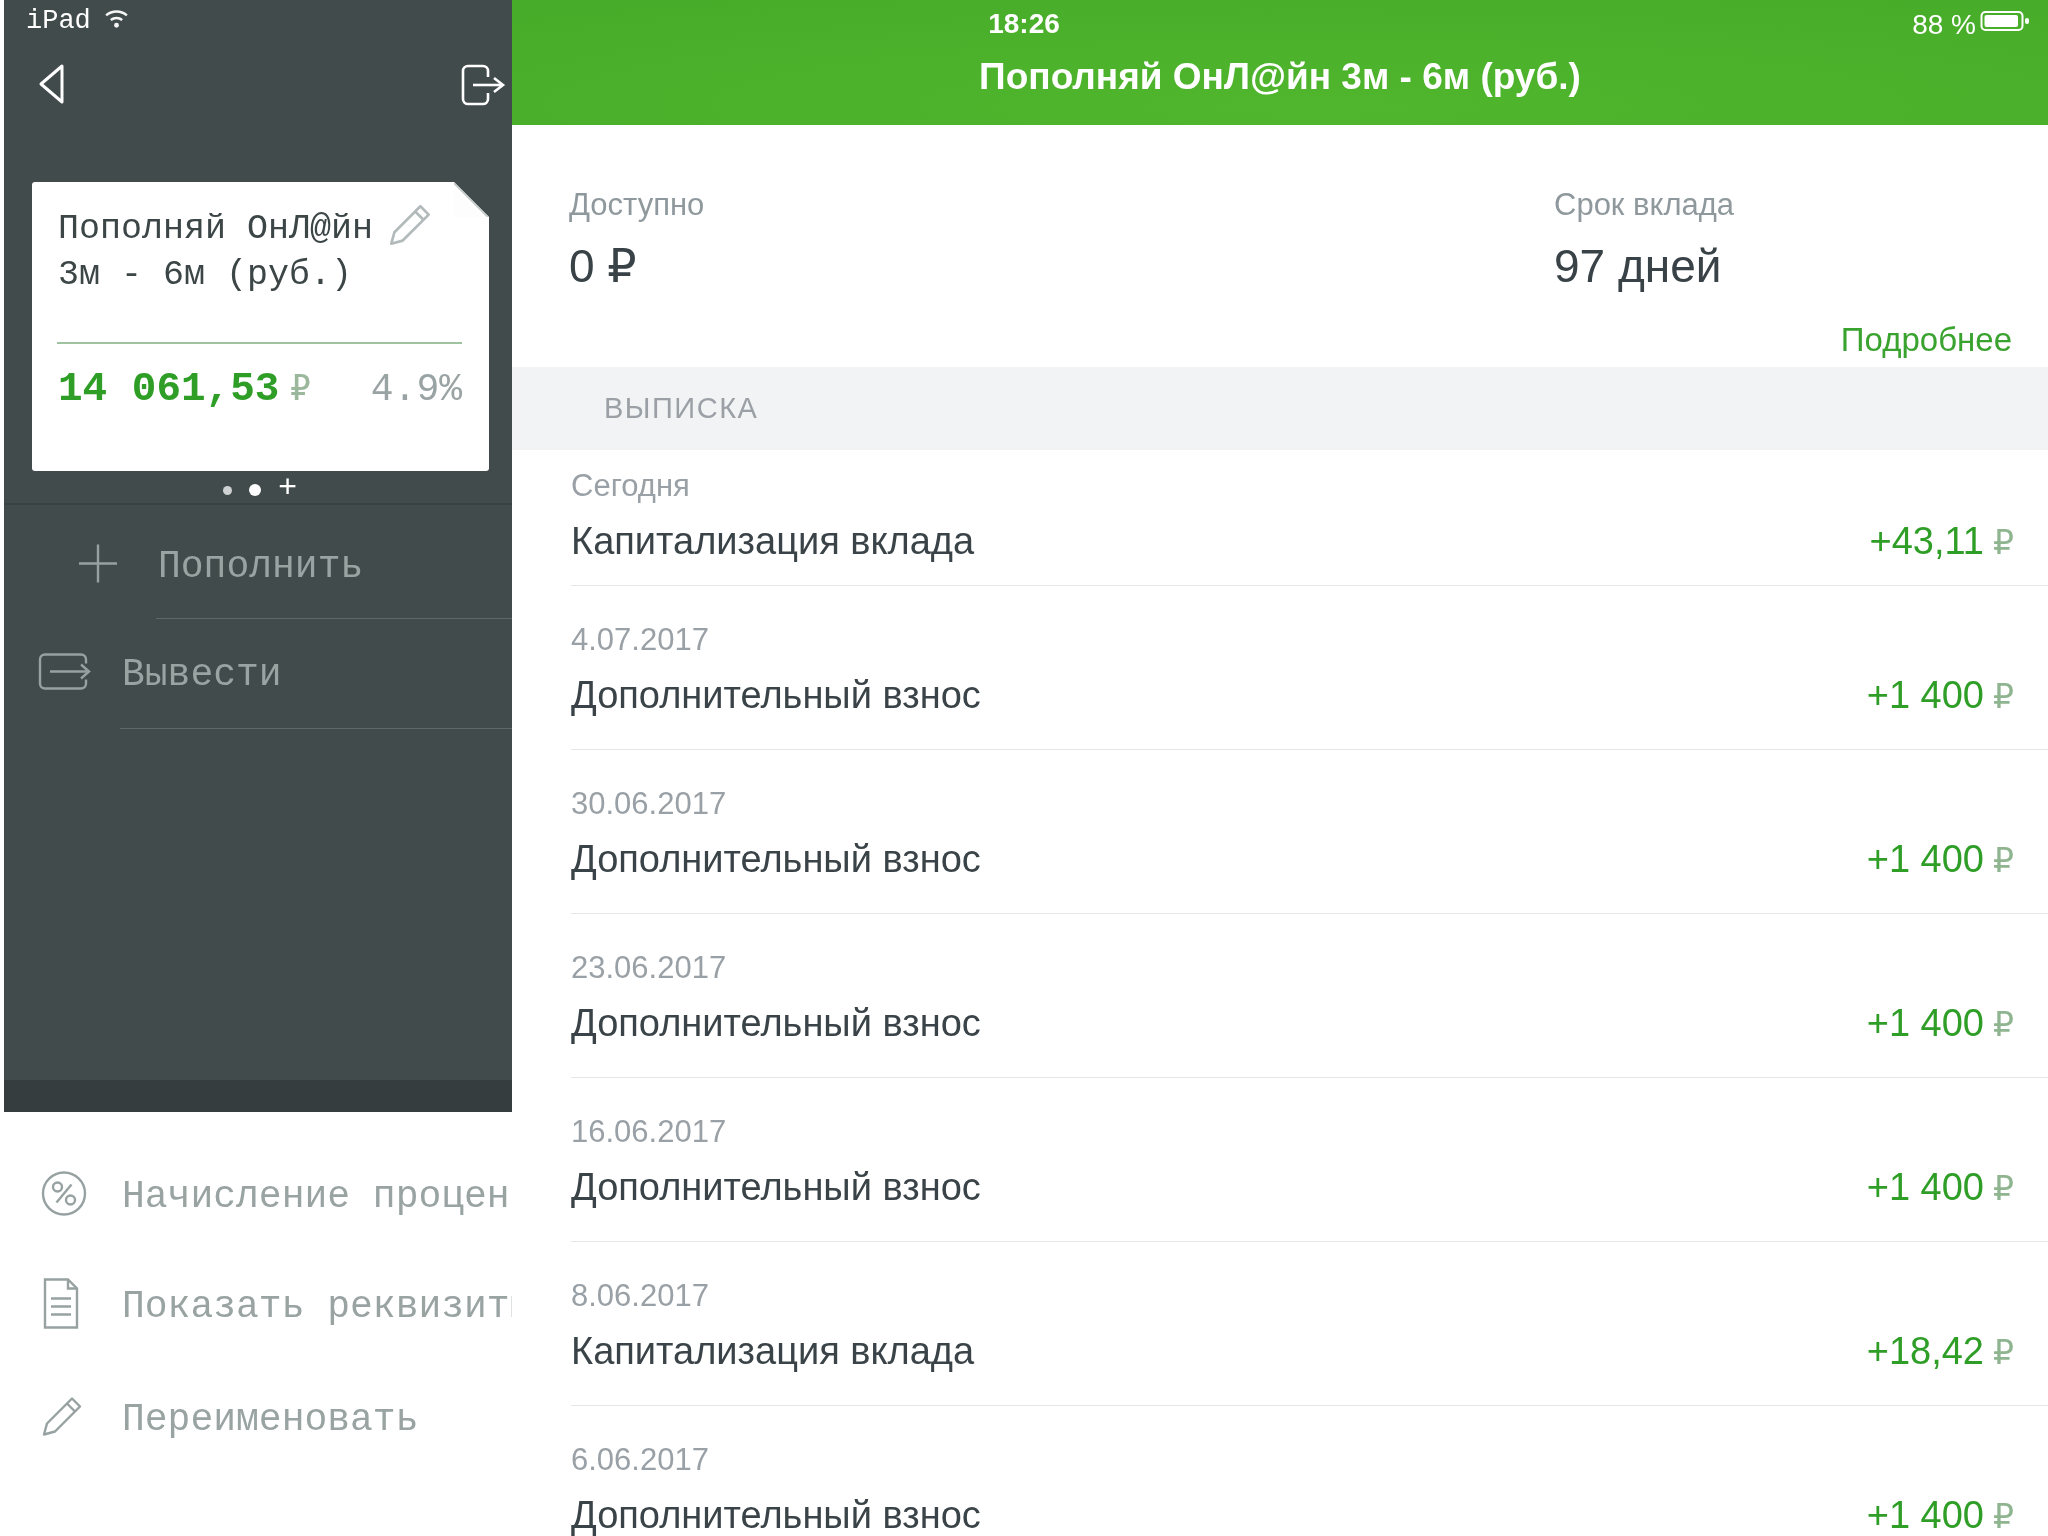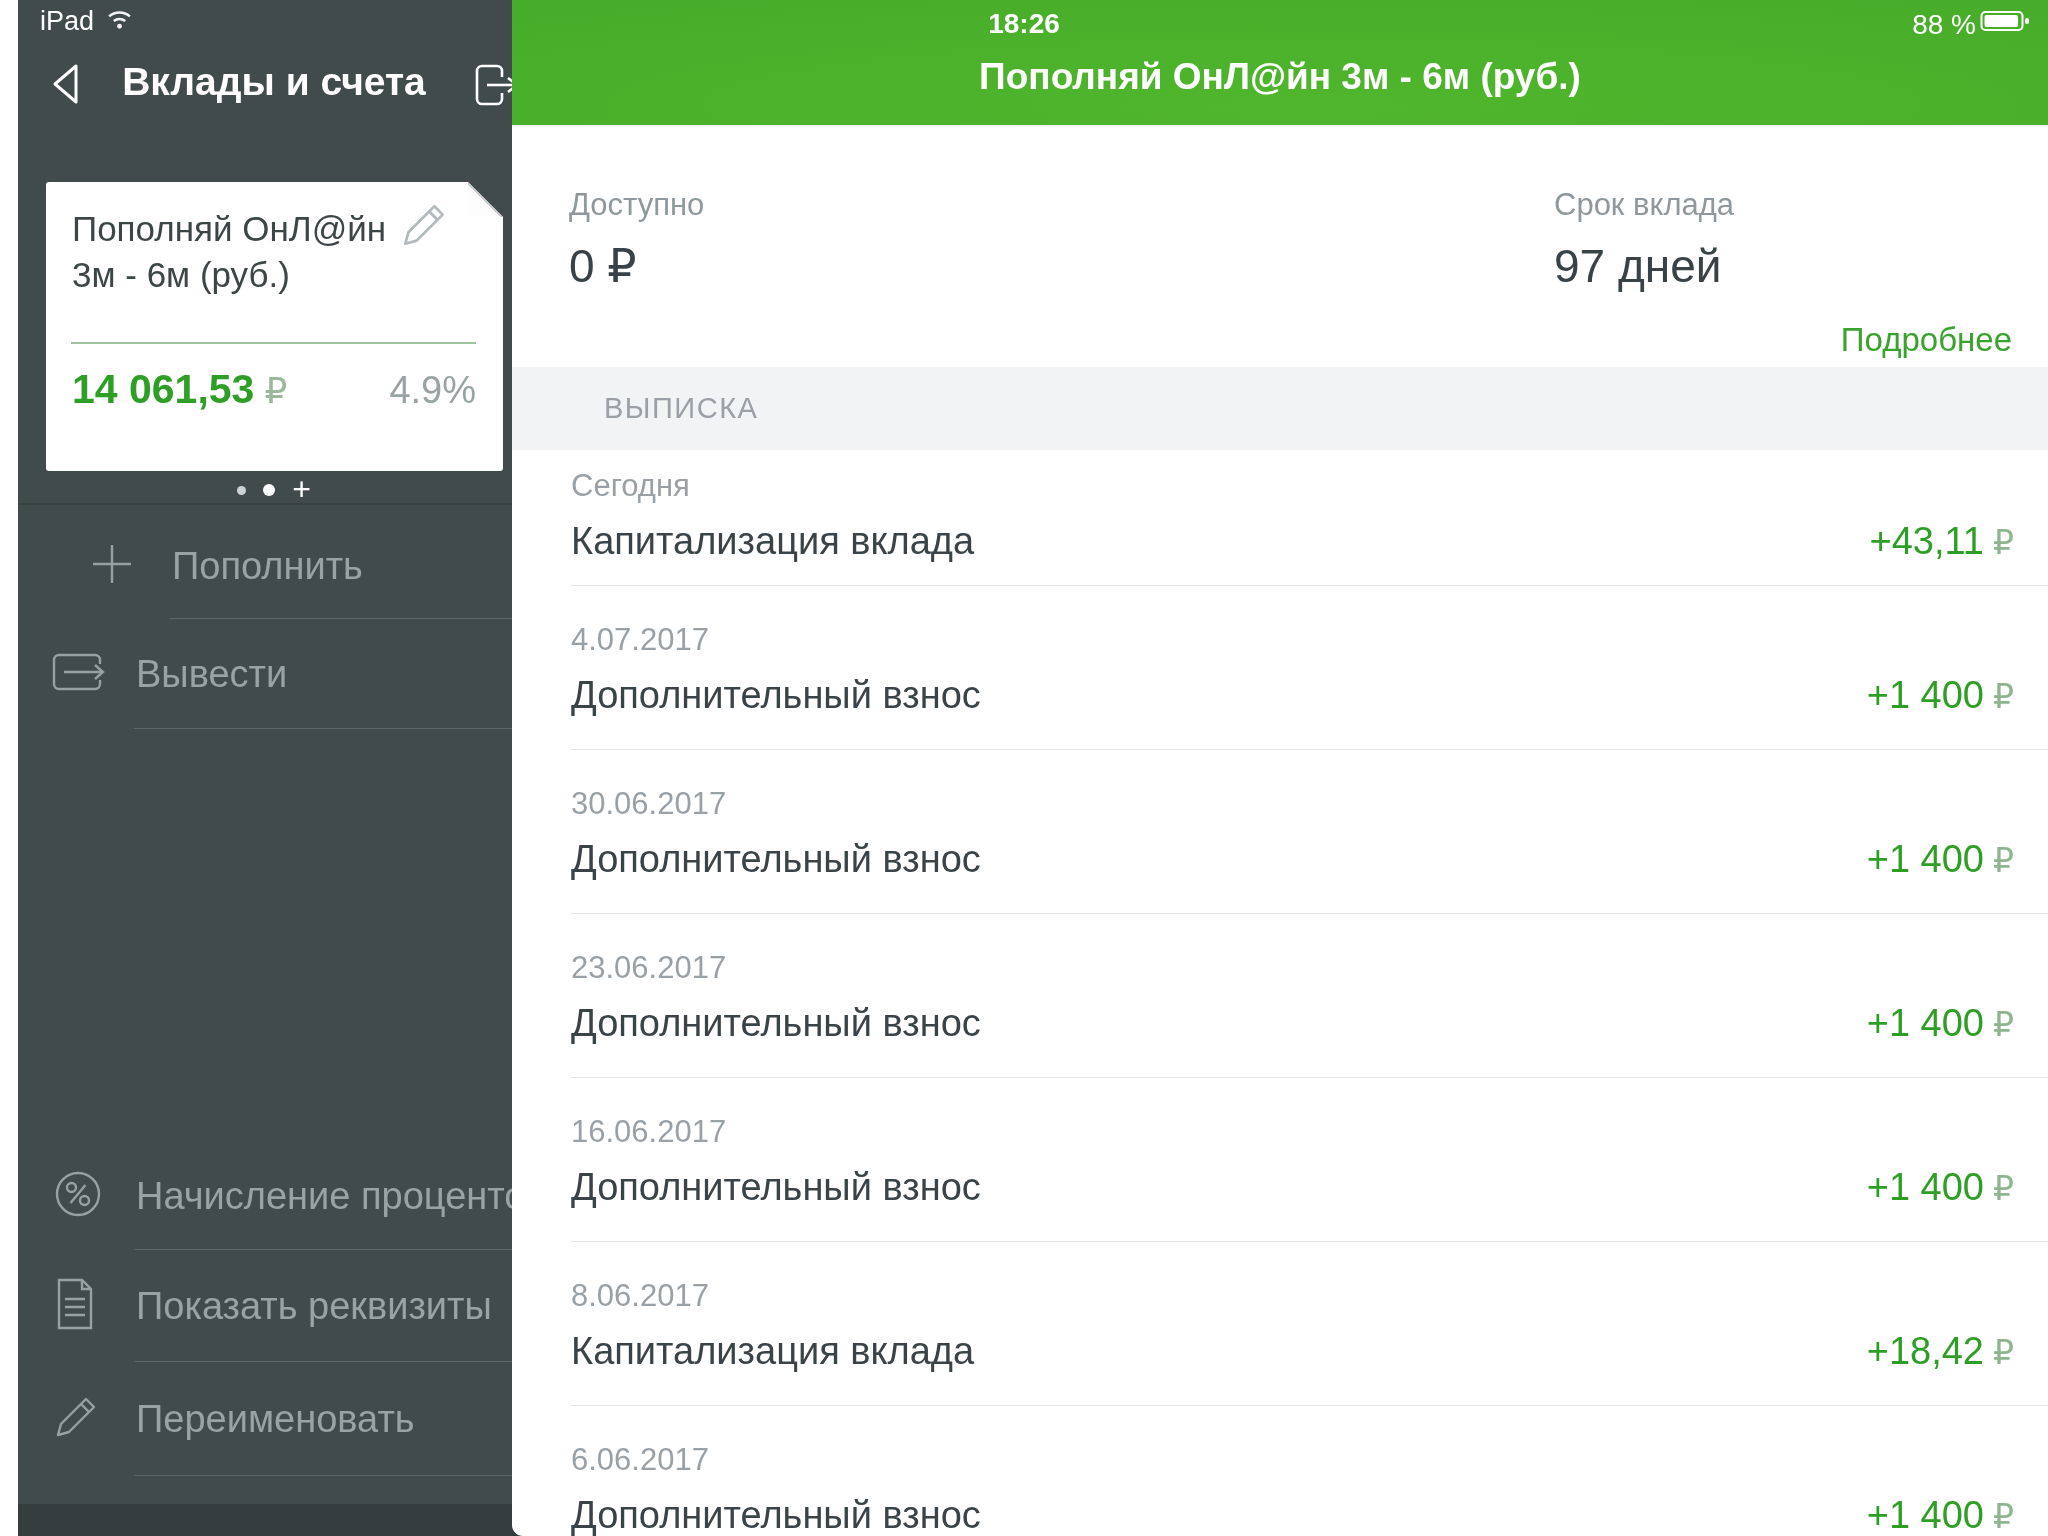--- a/index.html
+++ b/index.html
@@ -1,21 +1,21 @@
 <!DOCTYPE html>
 <html><head>
 <meta charset="utf-8">
 <style>
   html,body{margin:0;padding:0;background:#fff;}
   .screen{position:relative;width:2048px;height:1536px;overflow:hidden;
           font-family:"Liberation Sans","DejaVu Sans",sans-serif;
           -webkit-font-smoothing:antialiased;}
 
   
-  .sidebar{position:absolute;left:18px;top:0;width:512px;height:1536px;background:#424b4c;}
+  .sidebar{position:absolute;left:4px;top:0;width:512px;height:1112px;background:#424b4c;font-family:Liberation Mono, monospace;}
   .sb-status{position:absolute;left:22px;top:6px;display:flex;align-items:center;gap:12px;color:#fff;}
   .sb-device{font-size:27px;font-weight:500;}
   .sb-header-title{position:absolute;left:0;top:60px;width:512px;text-align:center;
                    color:#fff;font-size:39px;font-weight:600;}
   .back-btn{position:absolute;left:30px;top:62px;width:34px;height:44px;cursor:pointer;}
   .logout-btn{position:absolute;left:448px;top:60px;width:54px;height:50px;cursor:pointer;}
 
   
   .card{position:absolute;left:28px;top:182px;width:457px;height:289px;background:#fff;
         border-radius:3px;
@@ -102,21 +102,20 @@
         </svg>
       </span>
     </div>
 
     <div class="back-btn">
       <svg width="34" height="44" viewBox="0 0 30 44">
         <path d="M26 4 L5 22 L26 40 Z" fill="none" stroke="#fff" stroke-width="3" stroke-linejoin="round"></path>
       </svg>
     </div>
 
-    <h1 class="sb-header-title" style="margin:0">Вклады и счета</h1>
 
     <div class="logout-btn">
       <svg width="54" height="50" viewBox="0 0 54 50" stroke="#fff" fill="none" stroke-width="2.6">
         <path d="M36 17 v-6 a5 5 0 0 0 -5 -5 H16 a5 5 0 0 0 -5 5 v28 a5 5 0 0 0 5 5 h15 a5 5 0 0 0 5 -5 v-6"></path>
         <path d="M21 25 h28"></path>
         <path d="M42 18 l9 7 -9 7"></path>
       </svg>
     </div>
 
     <div class="card">

